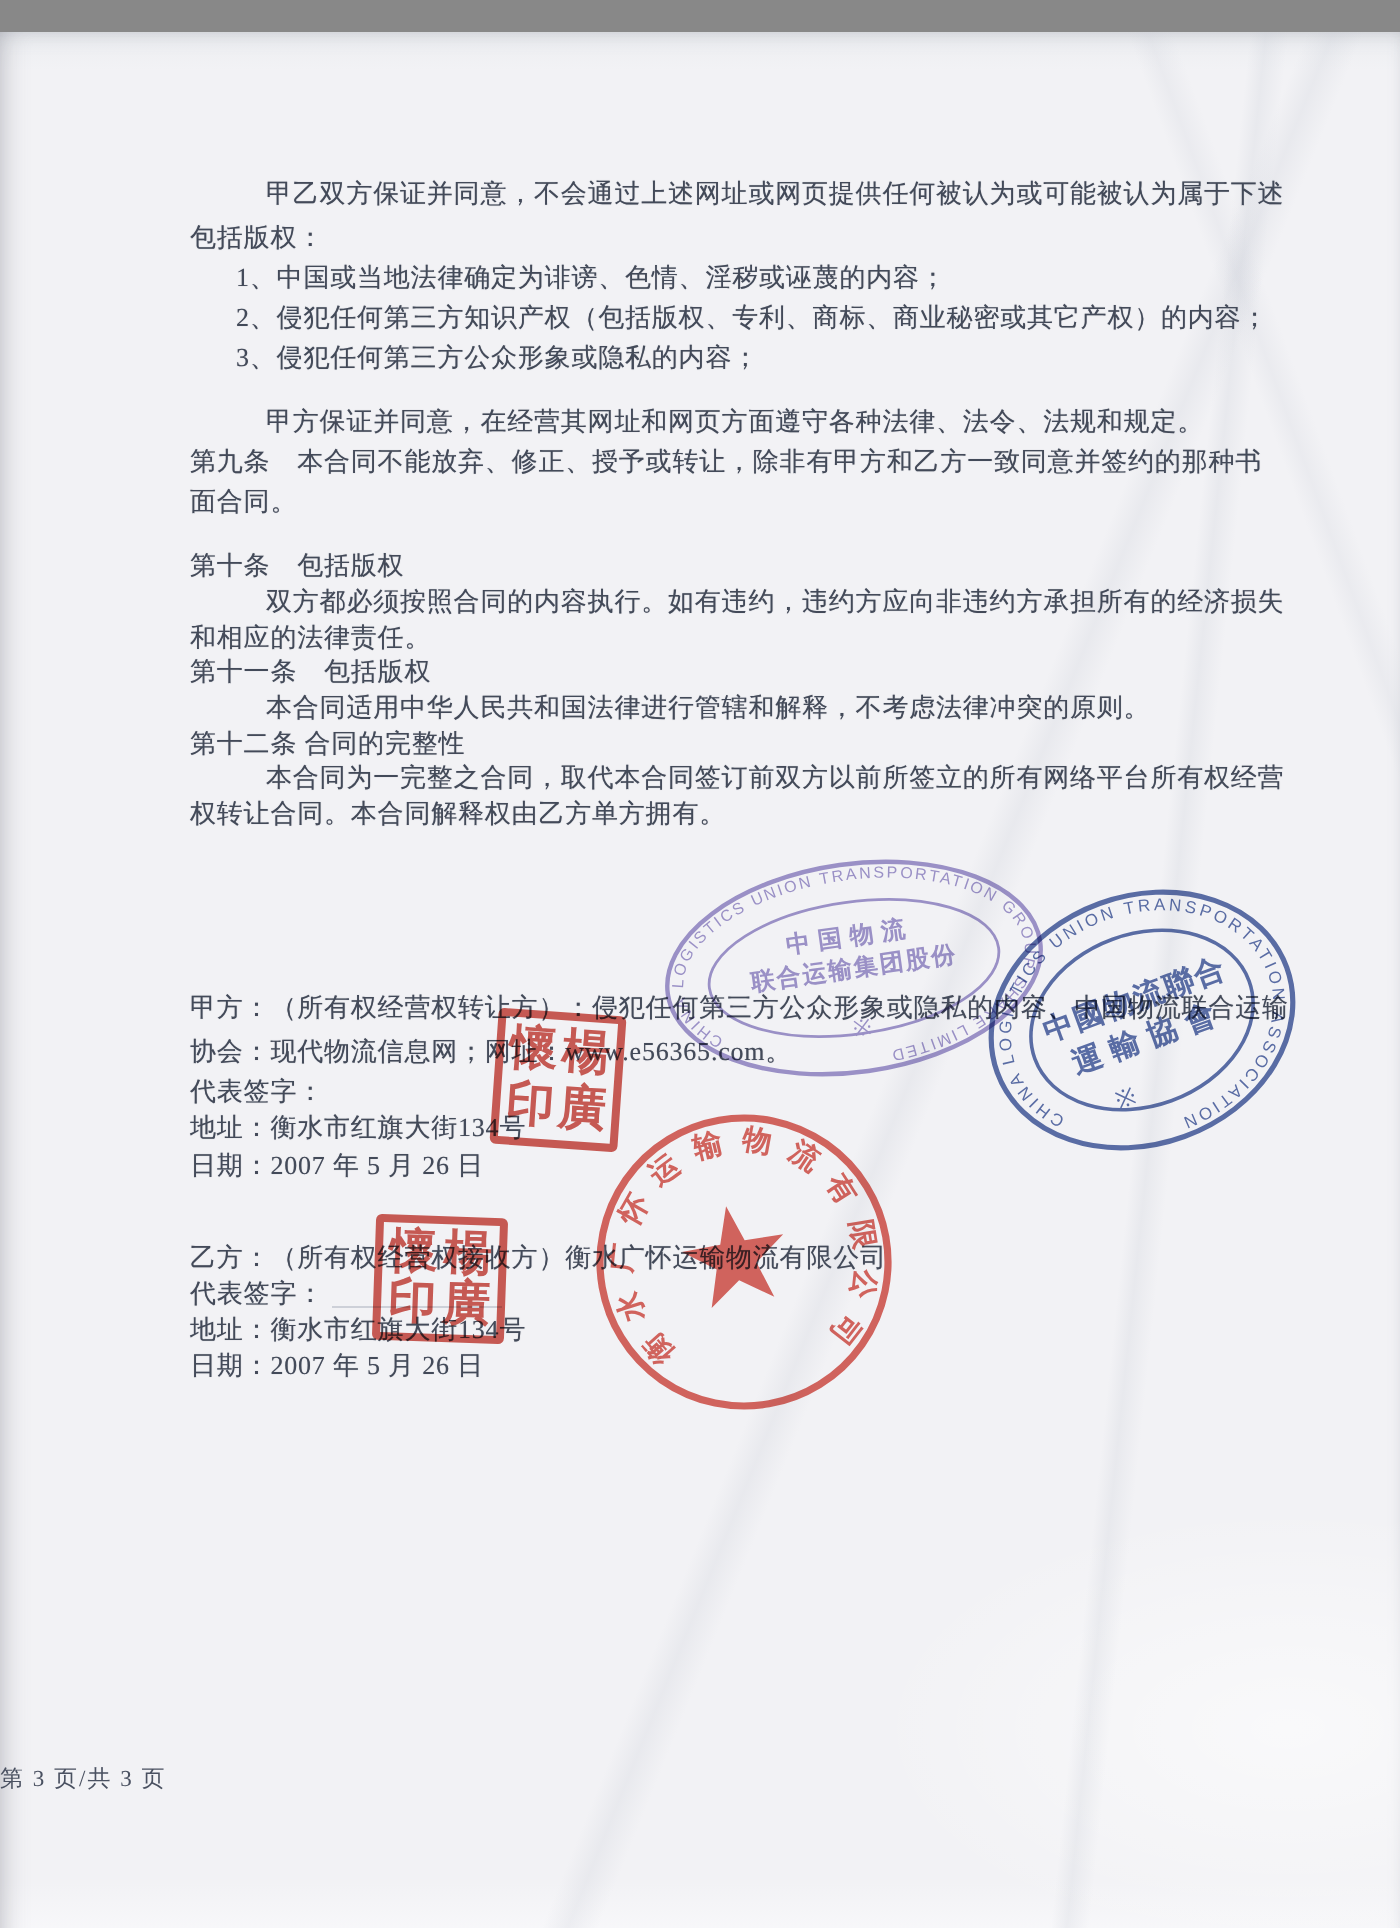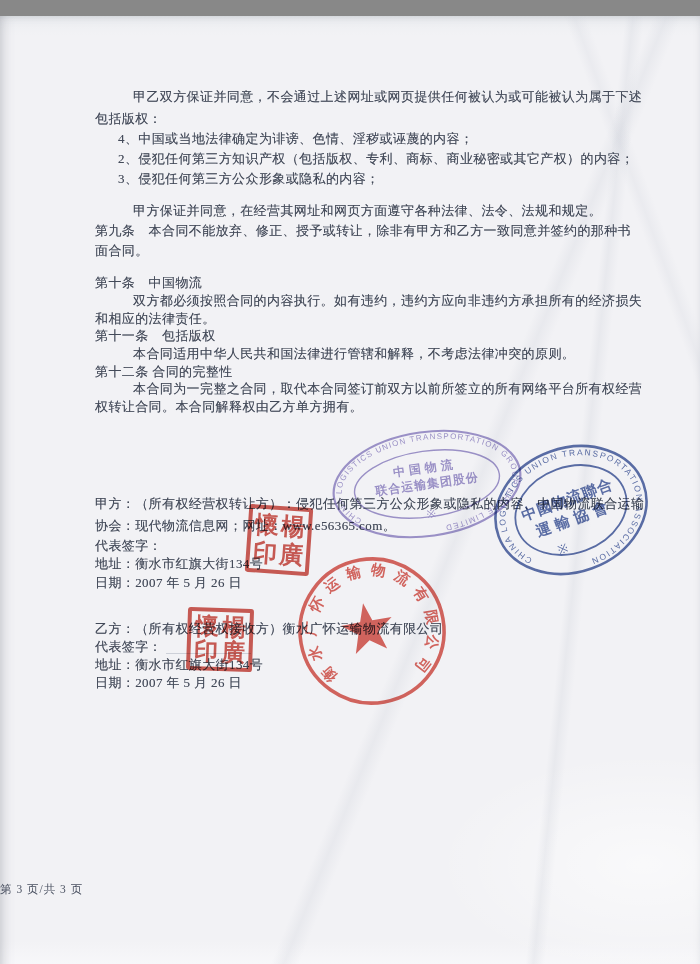--- a/index.html
+++ b/index.html
@@ -55,27 +55,27 @@
   }
 </style>
 </head>
 <body>
 
 <div class="page">
   <div class="creases"></div>
 
   <div class="ln" style="left:133px;top:72px">甲乙双方保证并同意，不会通过上述网址或网页提供任何被认为或可能被认为属于下述</div>
   <div class="ln" style="left:95px; top:94px">包括版权：</div>
-  <div class="ln" style="left:118px;top:114px">4、中国或当地法律确定为诽谤、色情、淫秽或诬蔑的内容；</div>
+  <div class="ln" style="left:118px;top:114px">1、中国或当地法律确定为诽谤、色情、淫秽或诬蔑的内容；</div>
   <div class="ln" style="left:118px;top:134px">2、侵犯任何第三方知识产权（包括版权、专利、商标、商业秘密或其它产权）的内容；</div>
   <div class="ln" style="left:118px;top:154px">3、侵犯任何第三方公众形象或隐私的内容；</div>
   <div class="ln" style="left:95px; top:206px">第九条　本合同不能放弃、修正、授予或转让，除非有甲方和乙方一致同意并签约的那种书</div>
   <div class="ln" style="left:133px;top:186px">甲方保证并同意，在经营其网址和网页方面遵守各种法律、法令、法规和规定。</div>
   <div class="ln" style="left:95px; top:226px">面合同。</div>
-  <div class="ln" style="left:95px; top:258px">第十条　中国物流</div>
+  <div class="ln" style="left:95px; top:258px">第十条　包括版权</div>
   <div class="ln" style="left:133px;top:276px">双方都必须按照合同的内容执行。如有违约，违约方应向非违约方承担所有的经济损失</div>
   <div class="ln" style="left:95px; top:294px">和相应的法律责任。</div>
   <div class="ln" style="left:95px; top:311px">第十一条　包括版权</div>
   <div class="ln" style="left:133px;top:329px">本合同适用中华人民共和国法律进行管辖和解释，不考虑法律冲突的原则。</div>
   <div class="ln" style="left:95px; top:347px">第十二条 合同的完整性</div>
   <div class="ln" style="left:133px;top:364px">本合同为一完整之合同，取代本合同签订前双方以前所签立的所有网络平台所有权经营</div>
   <div class="ln" style="left:95px; top:382px">权转让合同。本合同解释权由乙方单方拥有。</div>
 
   <div class="ln" style="left:95px;top:479px">甲方：（所有权经营权转让方）：侵犯任何第三方公众形象或隐私的内容、中国物流联合运输</div>
   <div class="ln" style="left:95px;top:501px">协会：现代物流信息网；网址：www.e56365.com。</div>

